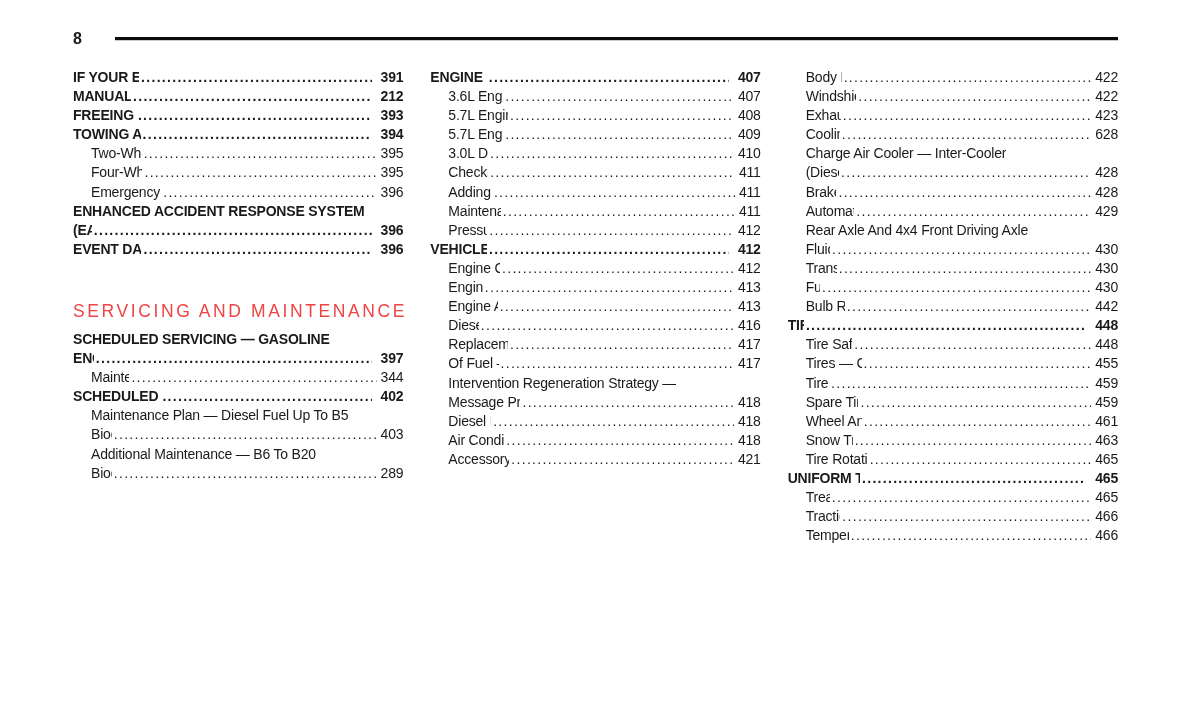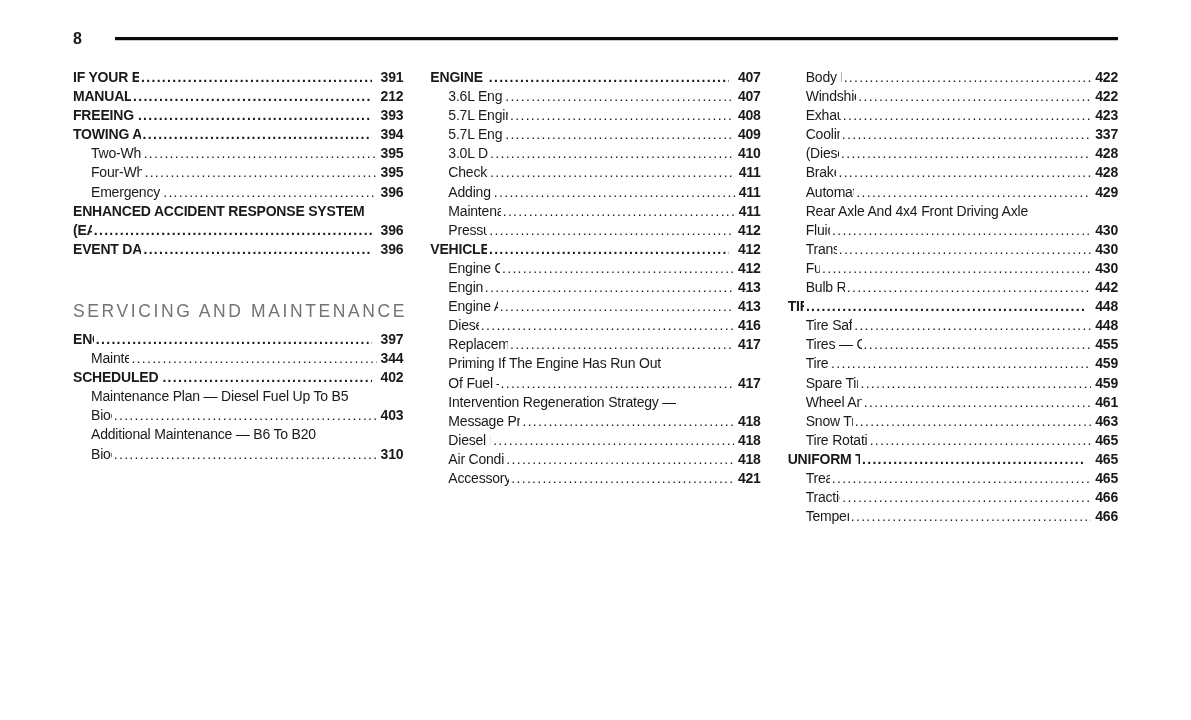--- a/index.html
+++ b/index.html
@@ -43,21 +43,21 @@
   .entry.sub { padding-left: 18px; }
   .leader {
     flex: 1 1 auto; min-width: 6px; overflow: hidden;
     margin-left: 2px;
   }
   .leader::after {
     content: "......................................................................................................................................";
     letter-spacing: 1.3px;
   }
   .pagecol { flex: 0 0 auto; }
-  .entry.sub .pagecol { margin-left: 4px; font-weight: bold; }
+  .entry.sub .pagecol { margin-left: 4px; }
   .entry.section .pagecol { margin-left: 9px; }
 
   .group-divider {
     font-size: 17.5px; line-height: 20px;
     color: #9a9a9a; letter-spacing: 2.6px;
     font-weight: 400;
     margin-top: 17px; margin-bottom: 9px;
     white-space: nowrap;
   }
 </style>
@@ -112,21 +112,24 @@
         <div class="entry section">
           <span class="label">(EARS)</span>
           <span class="leader"></span>
           <span class="pagecol">396</span>
         </div>
         <div class="entry section">
           <span class="label">EVENT DATA RECORDER (EDR)</span>
           <span class="leader"></span>
           <span class="pagecol">396</span>
         </div>
-        <div class="group-divider" style="color: #737373; margin-top: 42px;">SERVICING AND MAINTENANCE</div>
+        <div class="group-divider" style="color: #ef4444; margin-top: 42px;">SERVICING AND MAINTENANCE</div>
+        <div class="entry section">
+          <span class="label">SCHEDULED SERVICING — GASOLINE</span>
+        </div>
         <div class="entry section">
           <span class="label">ENGINE</span>
           <span class="leader"></span>
           <span class="pagecol">397</span>
         </div>
         <div class="entry sub">
           <span class="label">Maintenance Plan</span>
           <span class="leader"></span>
           <span class="pagecol">344</span>
         </div>
@@ -142,21 +145,21 @@
           <span class="label">Biodiesel</span>
           <span class="leader"></span>
           <span class="pagecol">403</span>
         </div>
         <div class="entry sub">
           <span class="label">Additional Maintenance — B6 To B20</span>
         </div>
         <div class="entry sub">
           <span class="label">Biodiesel</span>
           <span class="leader"></span>
-          <span class="pagecol">310</span>
+          <span class="pagecol">289</span>
         </div>
       </div>
       <div class="toc-col">
         <div class="entry section">
           <span class="label">ENGINE COMPARTMENT</span>
           <span class="leader"></span>
           <span class="pagecol">407</span>
         </div>
         <div class="entry sub">
           <span class="label">3.6L Engine With Stop/Start</span>
@@ -222,23 +225,20 @@
           <span class="label">Diesel Engine</span>
           <span class="leader"></span>
           <span class="pagecol">416</span>
         </div>
         <div class="entry sub">
           <span class="label">Replacement — Diesel Engine</span>
           <span class="leader"></span>
           <span class="pagecol">417</span>
         </div>
         <div class="entry sub">
-          <span class="label">Priming If The Engine Has Run Out</span>
-        </div>
-        <div class="entry sub">
           <span class="label">Of Fuel — Diesel Engine</span>
           <span class="leader"></span>
           <span class="pagecol">417</span>
         </div>
         <div class="entry sub">
           <span class="label">Intervention Regeneration Strategy —</span>
         </div>
         <div class="entry sub">
           <span class="label">Message Process Flow (Diesel Engine)</span>
           <span class="leader"></span>
@@ -272,21 +272,24 @@
           <span class="pagecol">422</span>
         </div>
         <div class="entry sub">
           <span class="label">Exhaust System</span>
           <span class="leader"></span>
           <span class="pagecol">423</span>
         </div>
         <div class="entry sub">
           <span class="label">Cooling System</span>
           <span class="leader"></span>
-          <span class="pagecol">337</span>
+          <span class="pagecol">628</span>
+        </div>
+        <div class="entry sub">
+          <span class="label">Charge Air Cooler — Inter-Cooler</span>
         </div>
         <div class="entry sub">
           <span class="label">(Diesel Engine)</span>
           <span class="leader"></span>
           <span class="pagecol">428</span>
         </div>
         <div class="entry sub">
           <span class="label">Brake System</span>
           <span class="leader"></span>
           <span class="pagecol">428</span>

